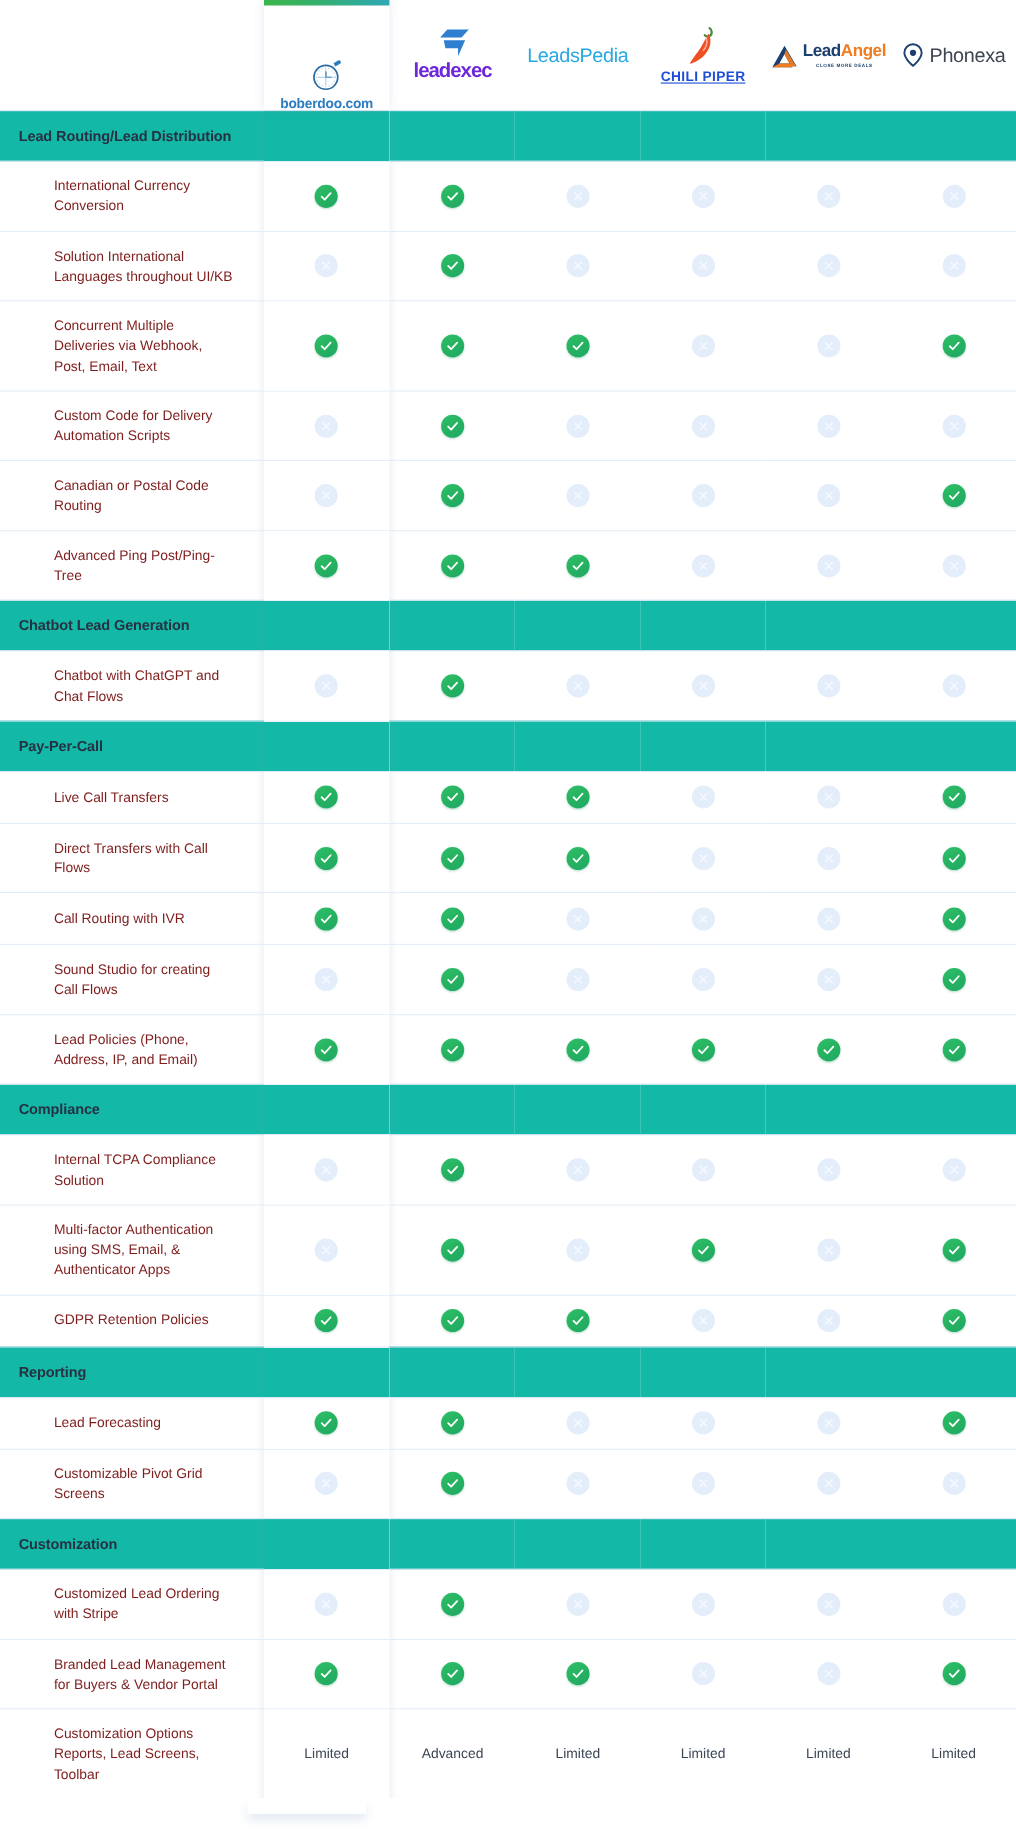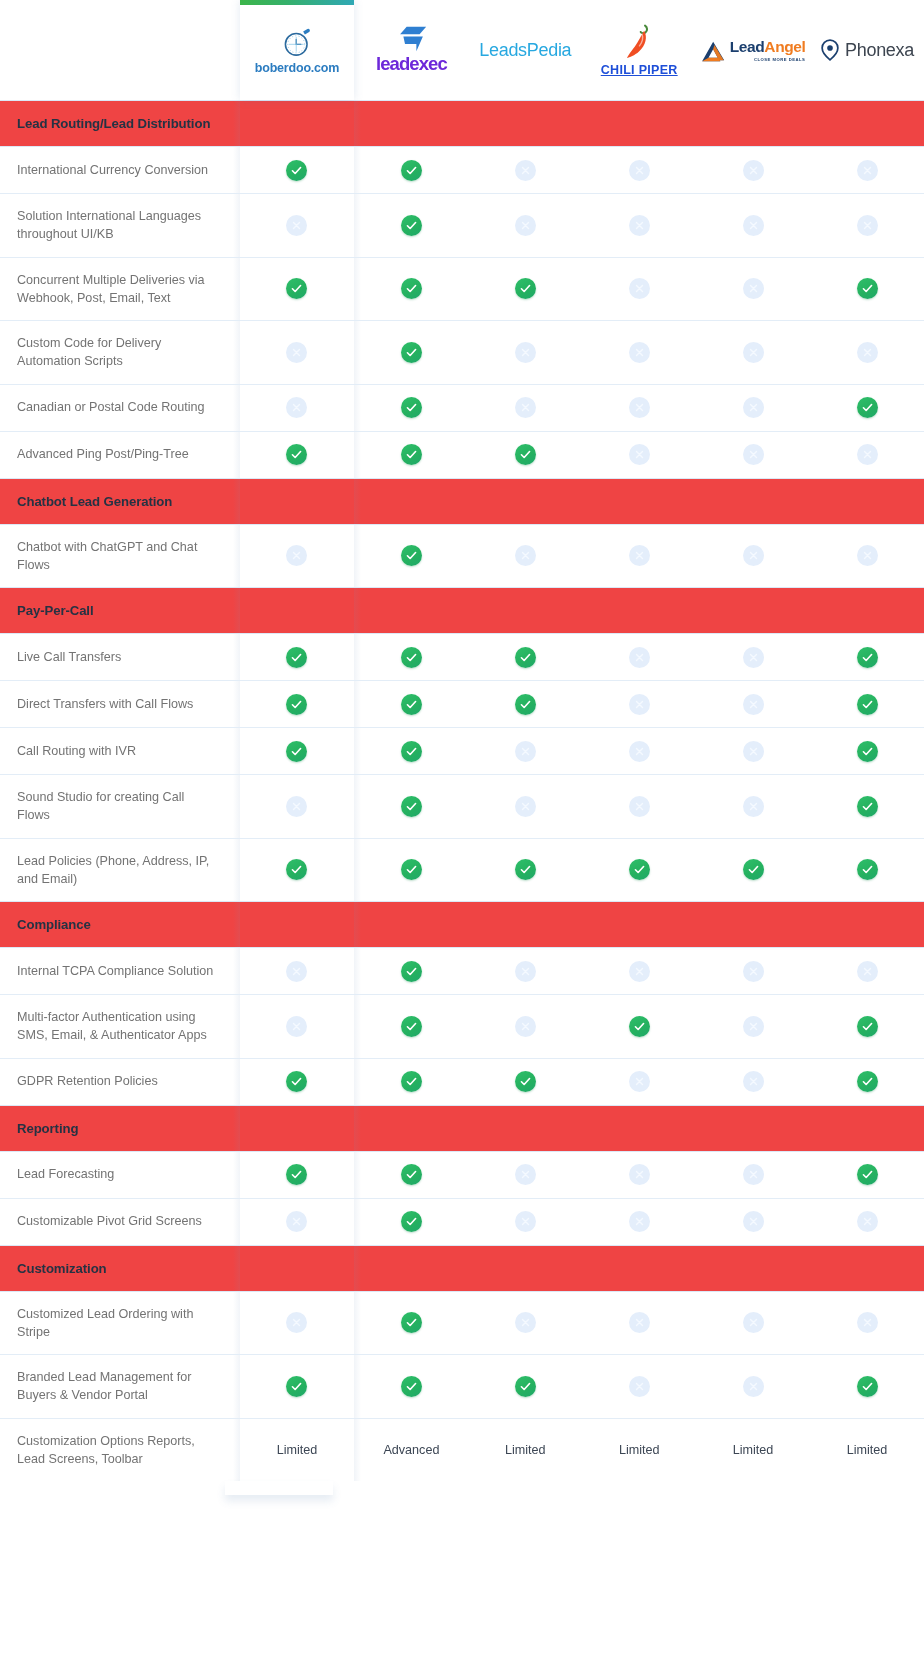--- a/index.html
+++ b/index.html
@@ -44,21 +44,21 @@
   }
   .hdr-feature {
     background: #ffffff;
     box-shadow: 0 0 9px rgba(80,120,170,0.16);
     height: 100px;
     position: relative;
     z-index: 3;
     display: flex;
     flex-direction: column;
     align-items: center;
-    justify-content: center;
+    justify-content: flex-end;
   }
   .gradbar {
     position: absolute;
     top: 0; left: 0; right: 0;
     height: 5px;
     background: linear-gradient(90deg, #3cb54a 0%, #35b06a 40%, #2fa8b5 100%);
   }
 
   
   .logo-wrap {
@@ -97,21 +97,21 @@
   .cp-txt {
     font-size: 12.5px;
     font-weight: 800;
     color: #1d4ed8;
     letter-spacing: 0.3px;
     text-decoration: underline;
   }
   
   .la-row { display: flex; align-items: flex-end; gap: 3px; }
   .la-mark { width: 26px; height: 22px; display:block; }
-  .la-stack { display:flex; flex-direction: column; align-items: flex-end; }
+  .la-stack { display:flex; flex-direction: column; align-items: center; }
   .la-name { font-size: 15.5px; font-weight: 700; letter-spacing: -0.4px; line-height:1; }
   .la-lead { color: #1b3f6e; }
   .la-angel { color: #f07c20; }
   .la-tag {
     font-size: 4.2px;
     color: #1b3f6e;
     letter-spacing: 0.5px;
     font-weight: 700;
     margin-top: 1px;
   }
@@ -127,36 +127,37 @@
   }
 
   
   tbody td {
     border-top: 1px solid #e3edf7;
     padding: 0;
     vertical-align: middle;
     background: #ffffff;
   }
   tr.section-row td {
-    background: #ef4444;
+    background: #14b8a6;
     border-top: 1px solid #dce8f6;
     border-bottom: 1px solid #dce8f6;
   }
   tr.section-row .sec-label {
     font-size: 13.2px;
     font-weight: 700;
     color: #253243;
     padding: 15px 0 15px 17px;
     letter-spacing: -0.1px;
   }
   .row-label {
     font-size: 12.6px;
-    color: #737373;
+    color: #7f1d1d;
     line-height: 1.45;
     padding: 13px 24px 13px 17px;
+    margin-left: 32px;
   }
   .cell-inner {
     display: flex;
     align-items: center;
     justify-content: center;
     min-height: 46px;
     padding: 10px 0;
   }
   .txtval {
     font-size: 12.6px;

